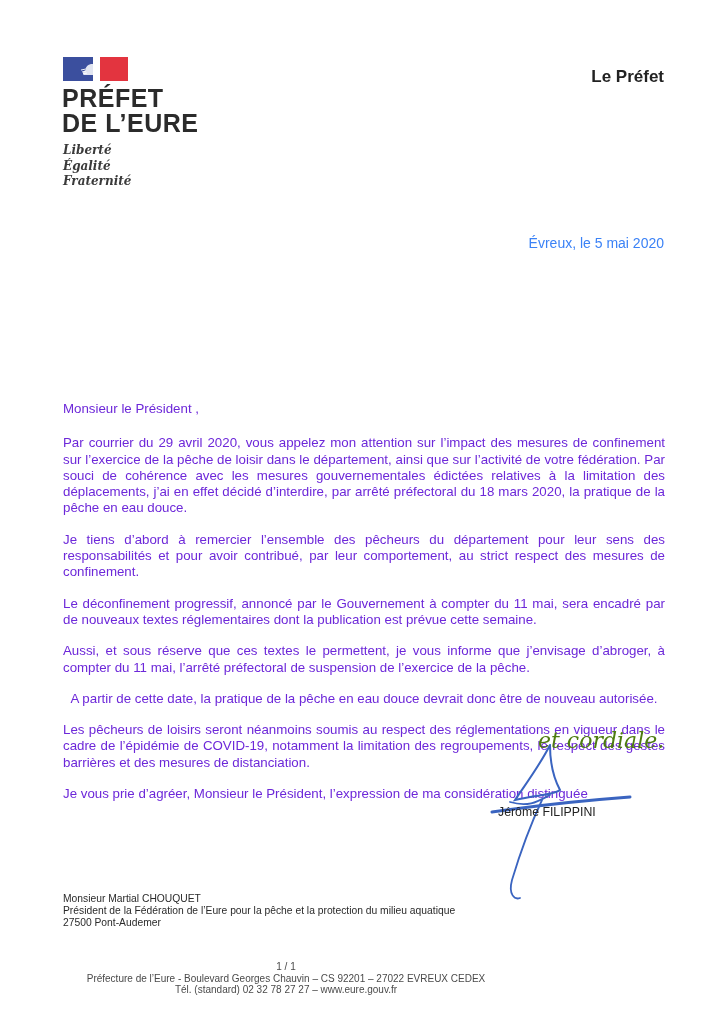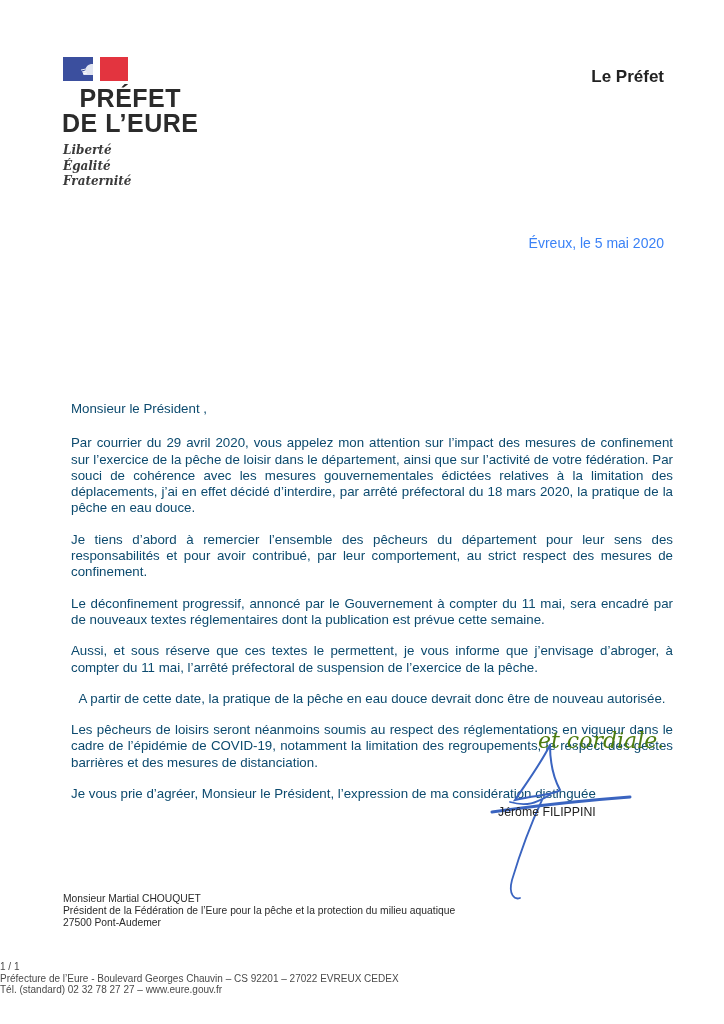--- a/index.html
+++ b/index.html
@@ -10,53 +10,53 @@
     .abs { position: absolute; }
 
     
     .flag { left: 63px; top: 57px; width: 65px; height: 24px; }
     .flag .blue { position: absolute; left: 0; top: 0; width: 30px; height: 24px; background: #3b4f9e; }
     .flag .white { position: absolute; left: 30px; top: 0; width: 7px; height: 24px; background: #ffffff; }
     .flag .red { position: absolute; left: 37px; top: 0; width: 28px; height: 24px; background: #e3343f; }
     .flag .marianne { position: absolute; left: 14px; top: 6px; width: 20px; height: 14px; }
     .prefet-title {
       left: 62px; top: 86px; font-weight: bold; font-size: 25px; line-height: 25px;
-      color: #2b2b2b; letter-spacing: 0.5px; text-align: center;
+      color: #2b2b2b; letter-spacing: 0.5px;
     }
     .motto {
       left: 63px; top: 143px; font-family: "DejaVu Serif", serif; font-style: italic; font-weight: bold;
       font-size: 12px; line-height: 15.5px; color: #3a3a3a;
     }
     .le-prefet { right: 60px; top: 59px; font-weight: bold; font-size: 17px; color: #222; margin-top: 8px; }
 
     .date { right: 60px; top: 235px; font-size: 14px; color: #3b82f6; }
 
     
     .letter {
-      left: 63px; top: 401px; width: 602px; font-size: 13.3px; line-height: 16.3px; color: #0c4a6e; margin-left: 8px;
+      left: 63px; top: 401px; width: 602px; font-size: 13.3px; line-height: 16.3px; color: #6d28d9;
     }
     .letter p { margin: 0 0 15px 0; text-align: justify; }
     .letter p.salutation { margin-bottom: 18px; }
     .letter p.closing { text-align: left; white-space: nowrap; }
     .letter p.short { text-align: center; }
 
     .handwritten {
       left: 538px; top: 728px; font-family: "DejaVu Serif", serif; font-style: italic;
       font-size: 22px; color: #4d7c0f;
     }
     .signature-svg { left: 480px; top: 740px; width: 240px; height: 170px; }
     .signer { left: 498px; top: 805px; font-size: 12.3px; color: #222; }
 
     
     .recipient {
       left: 63px; top: 893px; font-size: 10.3px; line-height: 12.2px; color: #2a2a2a;
     }
     
     .footer {
-      left: 0; top: 961px; width: 572px; text-align: left; font-size: 10px; line-height: 11.6px; color: #4a4a4a;
+      left: 0; top: 961px; width: 572px; text-align: center; font-size: 10px; line-height: 11.6px; color: #4a4a4a;
     }
   </style>
 </head>
 <body>
 
 <div class="abs flag">
   <div class="blue"></div>
   <div class="white"></div>
   <div class="red"></div>
   <svg class="marianne" viewBox="0 0 20 14">

